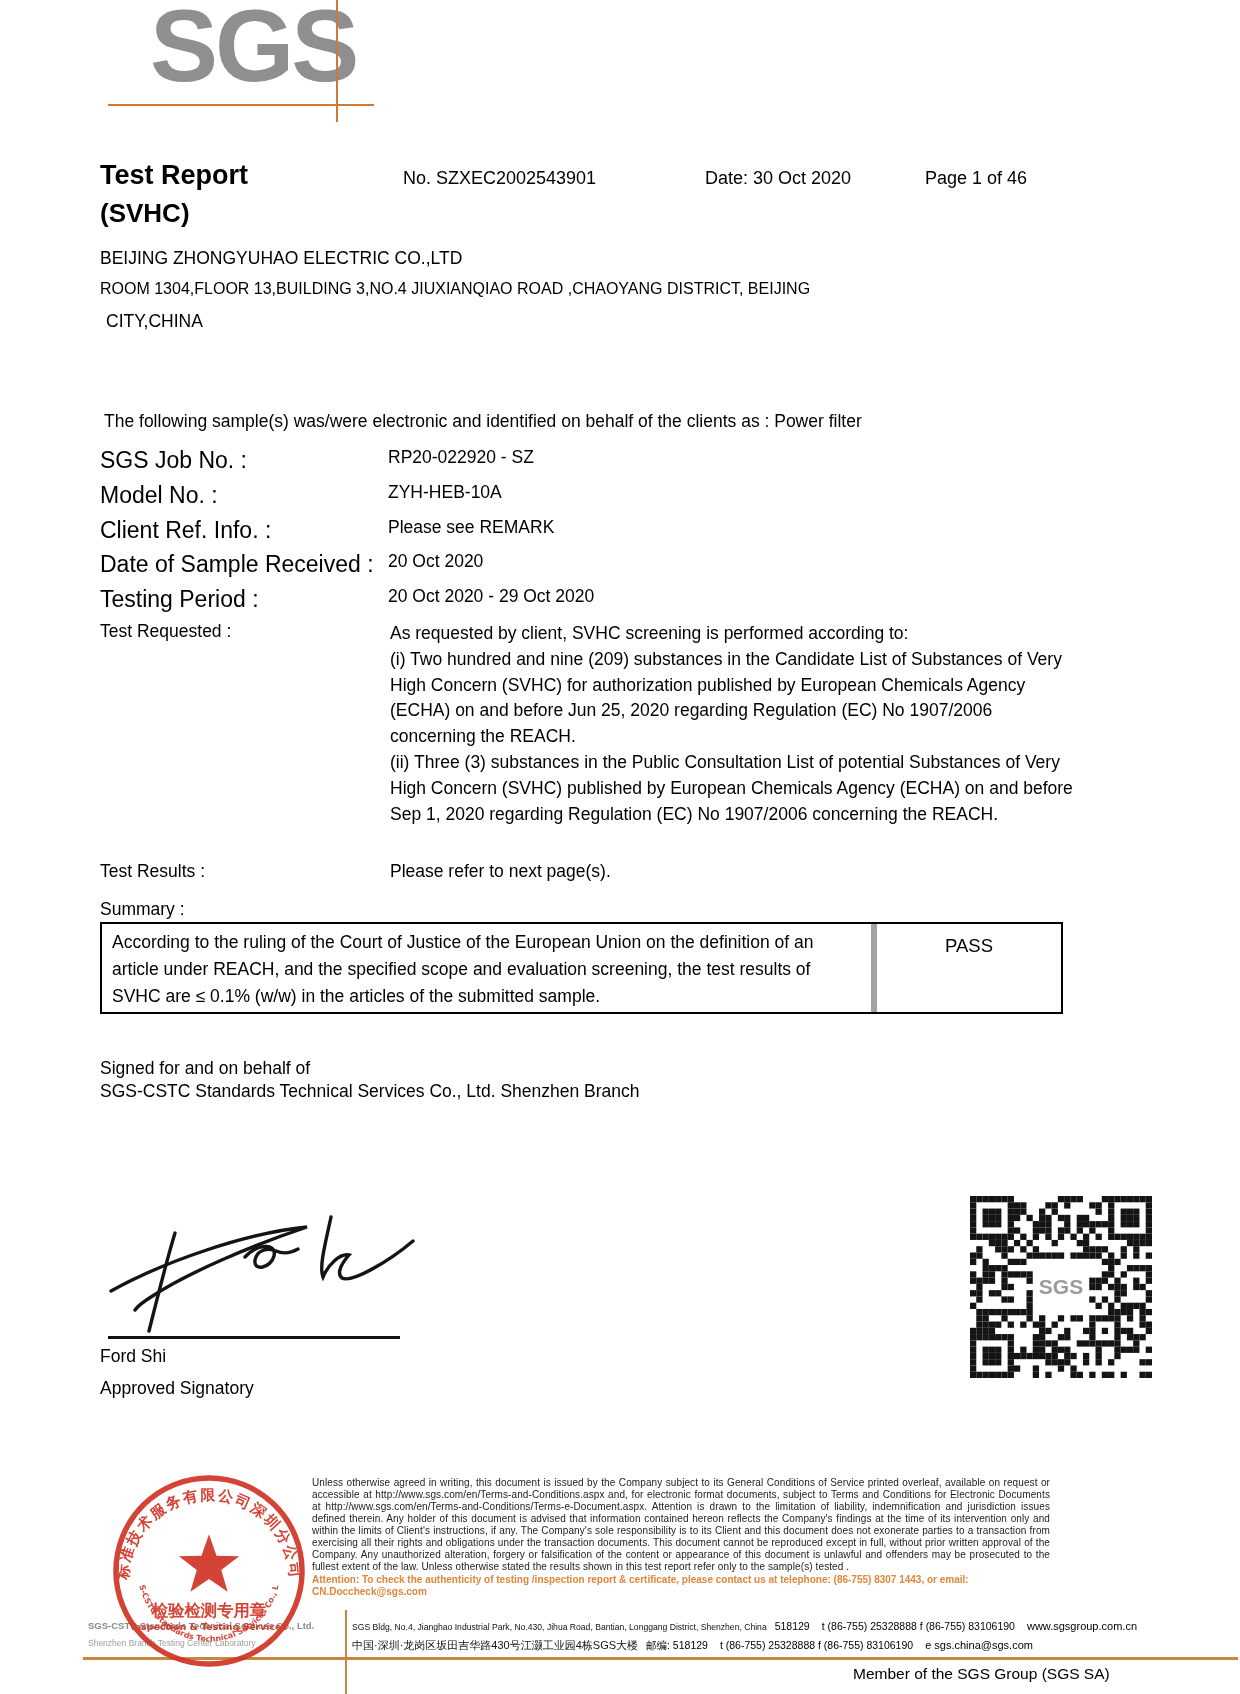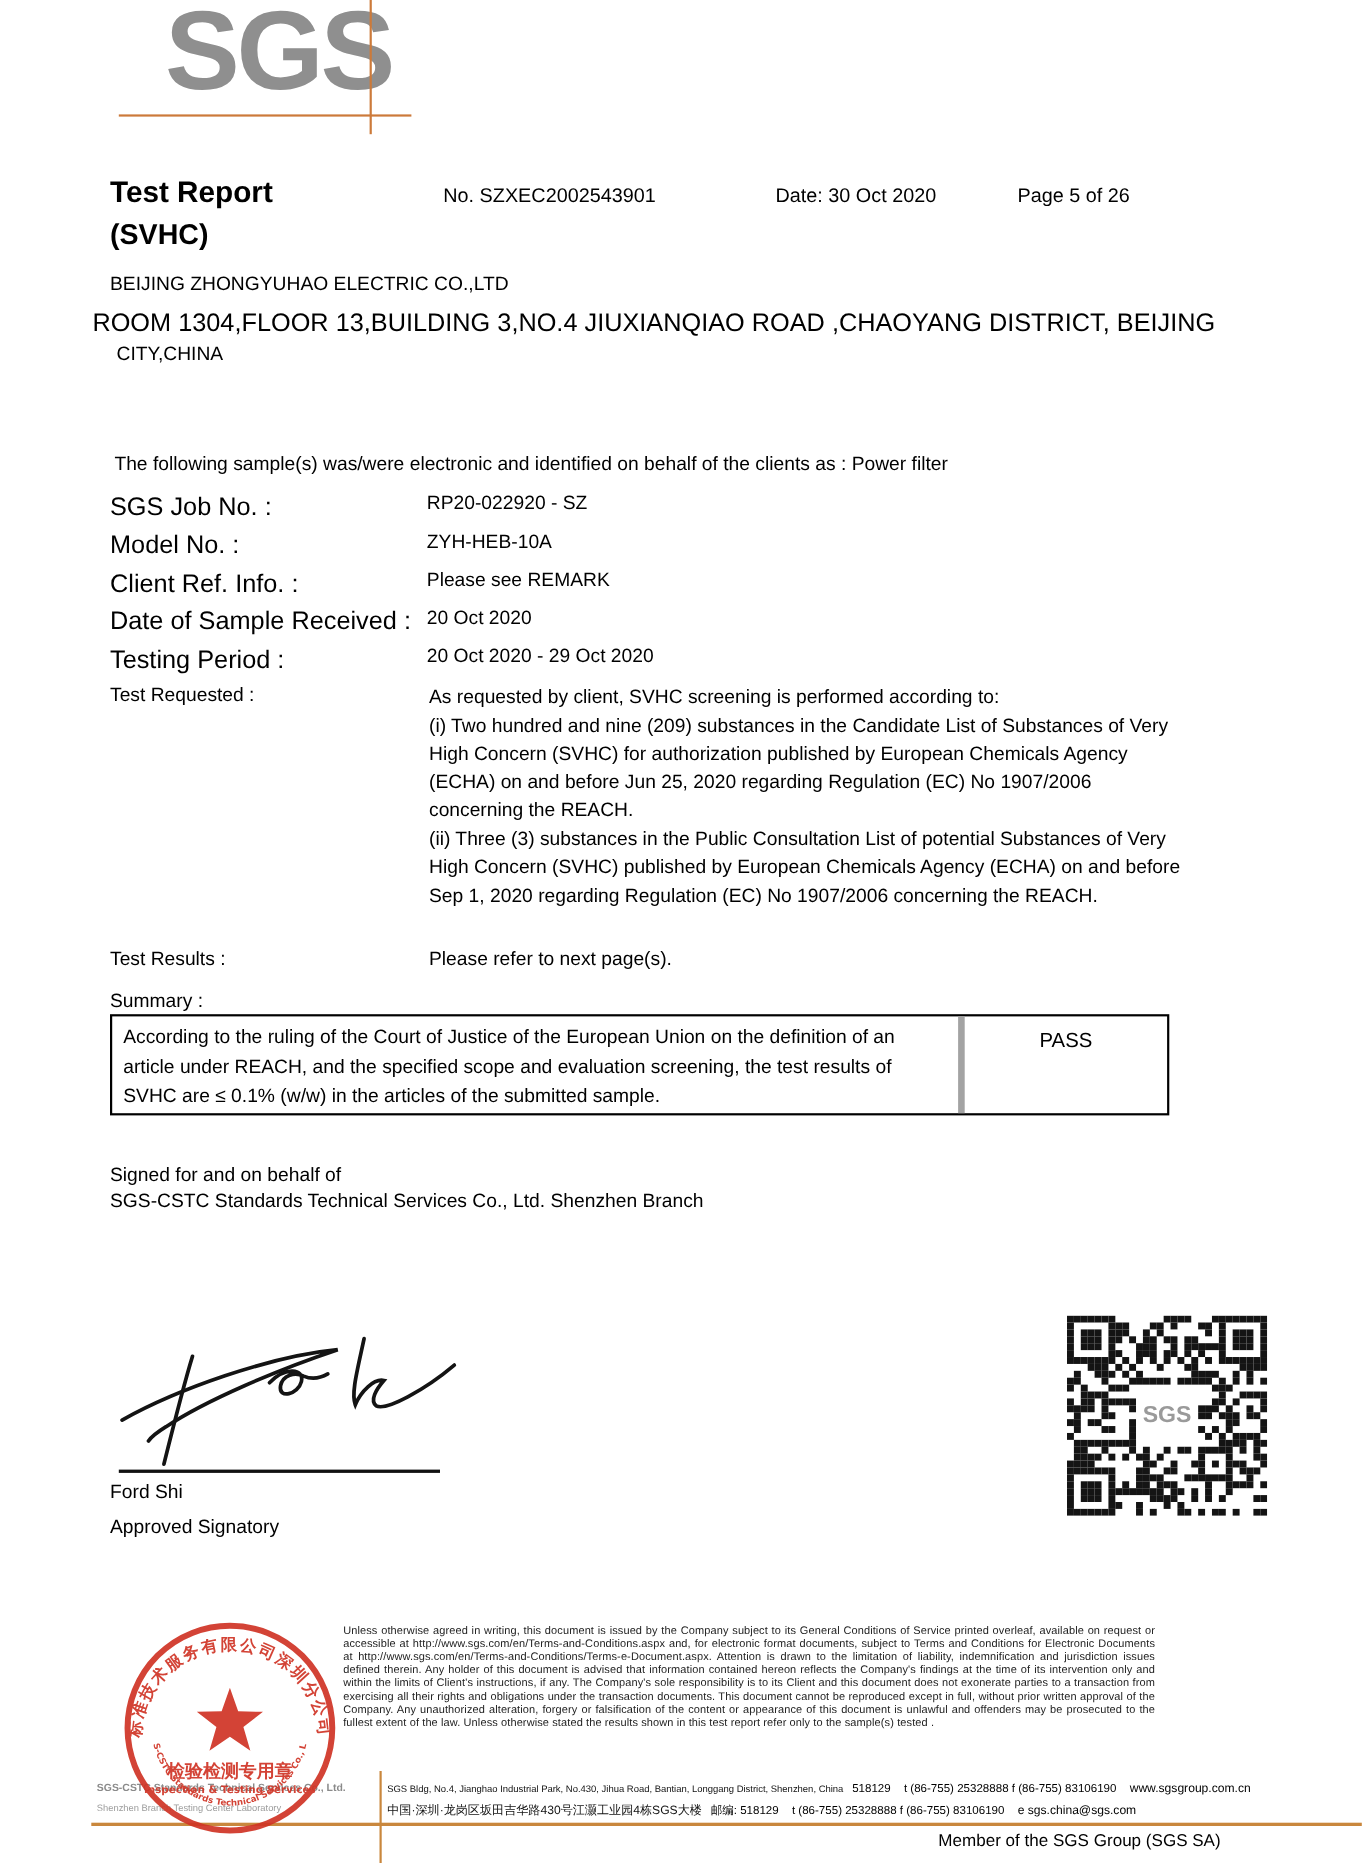--- a/index.html
+++ b/index.html
@@ -14,21 +14,21 @@
   #logo-hline{left:108px;top:104px;width:266px;height:2px;background:#cc7a3a;}
 
   #page-title{left:100px;top:160px;font-size:27px;font-weight:bold;}
   #page-subtitle{left:100px;top:198px;font-size:26px;font-weight:bold;}
   #report-no{left:403px;top:168px;font-size:18px;}
   #report-date{left:705px;top:168px;font-size:18px;}
   #page-indicator{left:925px;top:168px;font-size:18px;}
 
   
   #client-name{left:100px;top:248px;font-size:17.5px;}
-  #client-addr1{left:84px;top:280px;font-size:23px;}
+  #client-addr1{left:100px;top:280px;font-size:16px;}
   #client-addr2{left:106px;top:311px;font-size:17.5px;}
 
   
   #sample-intro{left:104px;top:411px;font-size:17.5px;}
   .field-row{position:absolute;left:100px;right:50px;height:26px;}
   .f-label{position:absolute;left:0;top:0;font-size:23px;}
   .f-value{position:absolute;left:288px;top:0;font-size:17.5px;}
   #row-job{top:447px;} #row-model{top:482px;} #row-ref{top:517px;}
   #row-received{top:551px;} #row-period{top:586px;}
 
@@ -86,21 +86,21 @@
 <div class="page">
 
   <div class="abs" id="logo-text">SGS</div>
   <div class="abs" id="logo-vline"></div>
   <div class="abs" id="logo-hline"></div>
 
   <div class="abs" id="page-title">Test Report</div>
   <div class="abs" id="page-subtitle">(SVHC)</div>
   <div class="abs" id="report-no">No. SZXEC2002543901</div>
   <div class="abs" id="report-date">Date: 30 Oct 2020</div>
-  <div class="abs" id="page-indicator">Page 5 of 26</div>
+  <div class="abs" id="page-indicator">Page 1 of 46</div>
 
   <div class="abs" id="client-name">BEIJING ZHONGYUHAO ELECTRIC CO.,LTD</div>
   <div class="abs" id="client-addr1">ROOM 1304,FLOOR 13,BUILDING 3,NO.4 JIUXIANQIAO ROAD ,CHAOYANG DISTRICT, BEIJING</div>
   <div class="abs" id="client-addr2">CITY,CHINA</div>
 
   <div class="abs" id="sample-intro">The following sample(s) was/were electronic and identified on behalf of the clients as : Power filter</div>
 
   <div class="field-row" id="row-job">
     <span class="f-label">SGS Job No. :</span>
     <span class="f-value">RP20-022920 - SZ</span>
@@ -563,20 +563,21 @@
     </text>
     <text font-size="8" fill="#d03425" font-weight="bold" font-family="DejaVu Sans, sans-serif">
       <textPath href="#arcBottom" startOffset="50%" text-anchor="middle">SGS-CSTC Standards Technical Services Co., Ltd.</textPath>
     </text>
     <text x="100" y="145" text-anchor="middle" font-size="16.5" font-weight="bold" fill="#d03425" font-family="DejaVu Sans, sans-serif">检验检测专用章</text>
     <text x="100" y="160" text-anchor="middle" font-size="9.5" font-weight="bold" fill="#d03425" font-family="DejaVu Sans, sans-serif">Inspection &amp; Testing Services</text>
   </svg>
 
   <div class="abs" id="footer-text">
     <div id="legal-text">Unless otherwise agreed in writing, this document is issued by the Company subject to its General Conditions of Service printed overleaf, available on request or accessible at http://www.sgs.com/en/Terms-and-Conditions.aspx and, for electronic format documents, subject to Terms and Conditions for Electronic Documents at http://www.sgs.com/en/Terms-and-Conditions/Terms-e-Document.aspx. Attention is drawn to the limitation of liability, indemnification and jurisdiction issues defined therein. Any holder of this document is advised that information contained hereon reflects the Company's findings at the time of its intervention only and within the limits of Client's instructions, if any. The Company's sole responsibility is to its Client and this document does not exonerate parties to a transaction from exercising all their rights and obligations under the transaction documents. This document cannot be reproduced except in full, without prior written approval of the Company. Any unauthorized alteration, forgery or falsification of the content or appearance of this document is unlawful and offenders may be prosecuted to the fullest extent of the law. Unless otherwise stated the results shown in this test report refer only to the sample(s) tested .</div>
+    <div id="attention-text">Attention: To check the authenticity of testing /inspection report &amp; certificate, please contact us at telephone: (86-755) 8307 1443, or email: CN.Doccheck@sgs.com</div>
   </div>
 
   <div class="abs" id="footer-co">SGS-CSTC Standards Technical Services Co., Ltd.</div>
   <div class="abs" id="footer-branch">Shenzhen Branch Testing Center Laboratory</div>
 
   <div class="addr-row" id="addr-row-1">
     <span class="addr-en">SGS Bldg, No.4, Jianghao Industrial Park, No.430, Jihua Road, Bantian, Longgang District, Shenzhen, China</span>
     <span class="addr-post">518129</span>
     <span class="addr-tel">t (86-755) 25328888   f (86-755) 83106190</span>
     <span class="addr-net">www.sgsgroup.com.cn</span>

